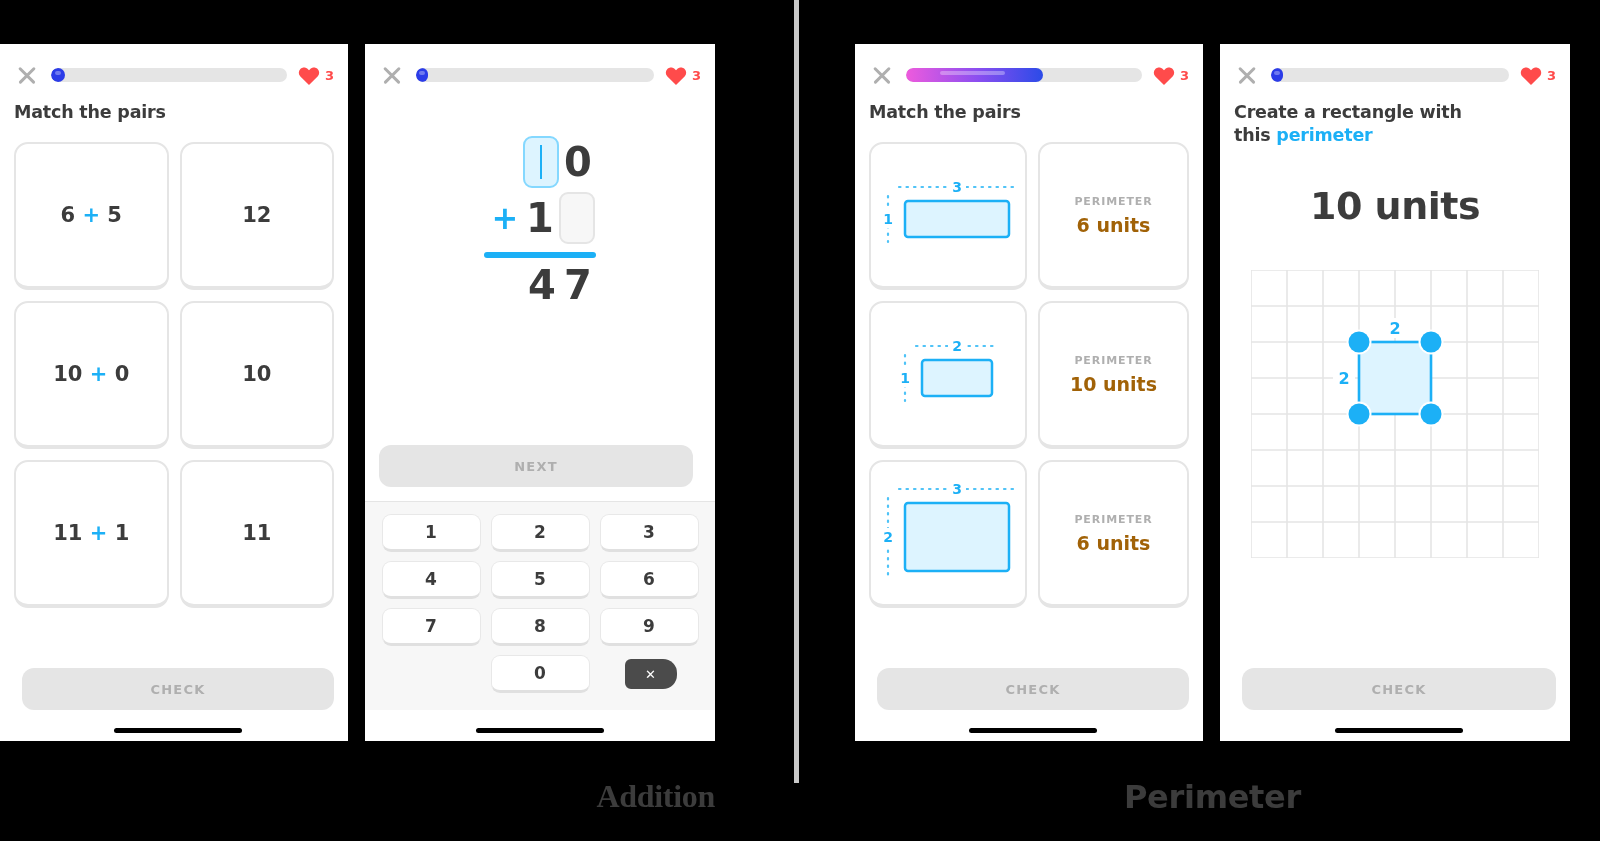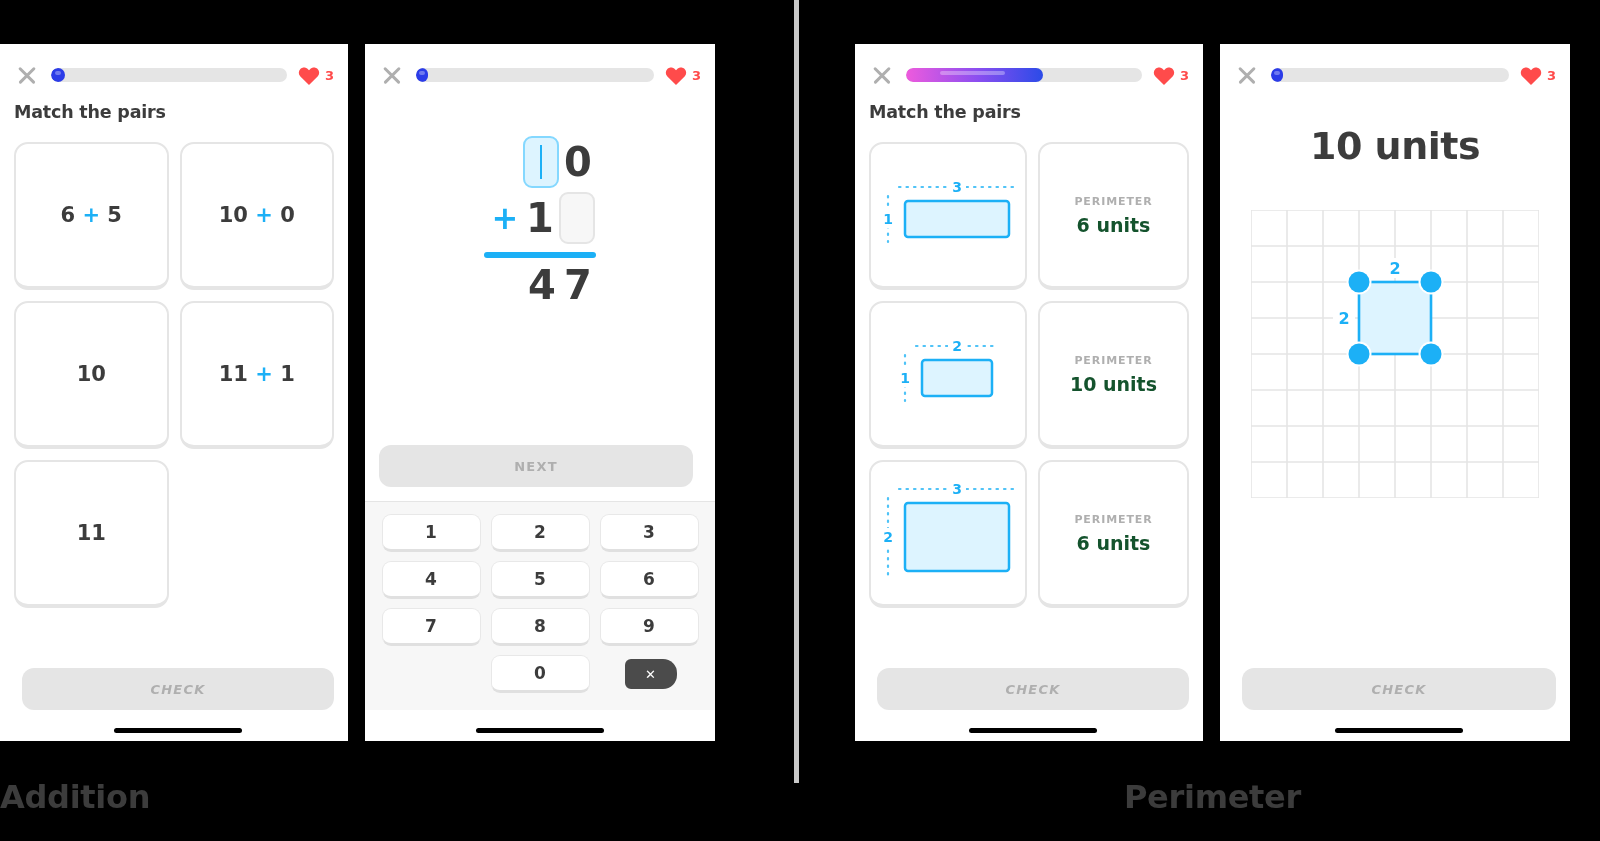--- a/index.html
+++ b/index.html
@@ -94,27 +94,27 @@
   }
   .pair-card .plus { color: #1cb0f6; }
 
   
   .pcard-inner { text-align: center; }
   .pcard-label {
     font-size: 11px; font-weight: 700; color: #afafaf;
     letter-spacing: 0.9px; margin-bottom: 6px;
     font-family: "DejaVu Sans", sans-serif;
   }
-  .pcard-value { font-size: 19px; font-weight: 700; color: #14532d; }
+  .pcard-value { font-size: 19px; font-weight: 700; color: #a16207; }
 
   
   .fig-wrap { position: relative; }
 
   
-  .bottom-area { flex: none; padding: 18px 14px 0 22px; font-style: italic; }
+  .bottom-area { flex: none; padding: 18px 14px 0 22px; }
   .cta {
     width: 100%; height: 42px; border: none; border-radius: 12px;
     background: #e5e5e5; color: #afafaf;
     font-family: "DejaVu Sans", sans-serif;
     font-size: 13px; font-weight: 700; letter-spacing: 1.2px;
     display: flex; align-items: center; justify-content: center;
     cursor: pointer;
   }
   .home-indicator {
     width: 128px; height: 5px; border-radius: 3px; background: #000;
@@ -187,21 +187,21 @@
     margin-top: 36px; letter-spacing: -0.5px;
   }
   .grid-holder { margin-top: 42px; }
 
   .caption {
     position: absolute;
     font-family: "DejaVu Sans", sans-serif;
     font-size: 32px; font-weight: 700; color: #3c3c3c;
     letter-spacing: -0.3px;
   }
-  #caption-left  { left: 0px;   top: 778px; width: 715px; text-align: left; }
+  #caption-left  { left: 0px;   top: 778px; width: 715px; text-align: right; font-family: Liberation Serif, serif; }
   #caption-right { left: 855px; top: 778px; width: 715px; text-align: center; }
 </style>
 </head>
 <body>
 
 <div class="stage">
 
   <div class="group-divider"></div>
 
   <div class="phone" id="phone1">
@@ -216,20 +216,23 @@
         </svg>
         <span class="heart-count">3</span>
       </div>
     </div>
 
     <div class="prompt">Match the pairs</div>
 
     <div class="pairs-grid">
       <div class="pair-card">
         <span>6</span>&nbsp;<span class="plus">+</span>&nbsp;<span>5</span>
+      </div>
+      <div class="pair-card">
+        <span>12</span>
       </div>
 
       <div class="pair-card">
         <span>10</span>&nbsp;<span class="plus">+</span>&nbsp;<span>0</span>
       </div>
       <div class="pair-card">
         <span>10</span>
       </div>
 
       <div class="pair-card">
@@ -403,20 +406,24 @@
         <div class="progress-fill" id="p4-fill" style="width: 5%; background: rgb(43, 60, 232);"></div>
       </div>
       <div class="hearts">
         <svg class="heart-icon" viewBox="0 0 24 22">
           <path d="M12 21.3 2.6 12.1C.3 9.9.3 6.2 2.6 4c2.2-2.2 5.8-2.2 8 0l1.4 1.4L13.4 4c2.2-2.2 5.8-2.2 8 0 2.3 2.2 2.3 5.9 0 8.1z" fill="#ff4b4b"></path>
         </svg>
         <span class="heart-count">3</span>
       </div>
     </div>
 
+    <div class="prompt">
+      <span>Create a rectangle with</span><br>
+      <span>this </span><span class="hl">perimeter</span>
+    </div>
 
     <div class="builder">
       <div class="big-answer">10 units</div>
       <div class="grid-holder" id="p4-grid-holder"><svg width="288" height="288" viewBox="0 0 288 288">
             <rect x="0" y="0" width="288" height="288" fill="#ffffff"></rect>
             <line x1="0" y1="0" x2="0" y2="288" stroke="#e5e5e5" stroke-width="1.6"></line>
             <line x1="36" y1="0" x2="36" y2="288" stroke="#e5e5e5" stroke-width="1.6"></line>
             <line x1="72" y1="0" x2="72" y2="288" stroke="#e5e5e5" stroke-width="1.6"></line>
             <line x1="108" y1="0" x2="108" y2="288" stroke="#e5e5e5" stroke-width="1.6"></line>
             <line x1="144" y1="0" x2="144" y2="288" stroke="#e5e5e5" stroke-width="1.6"></line>

